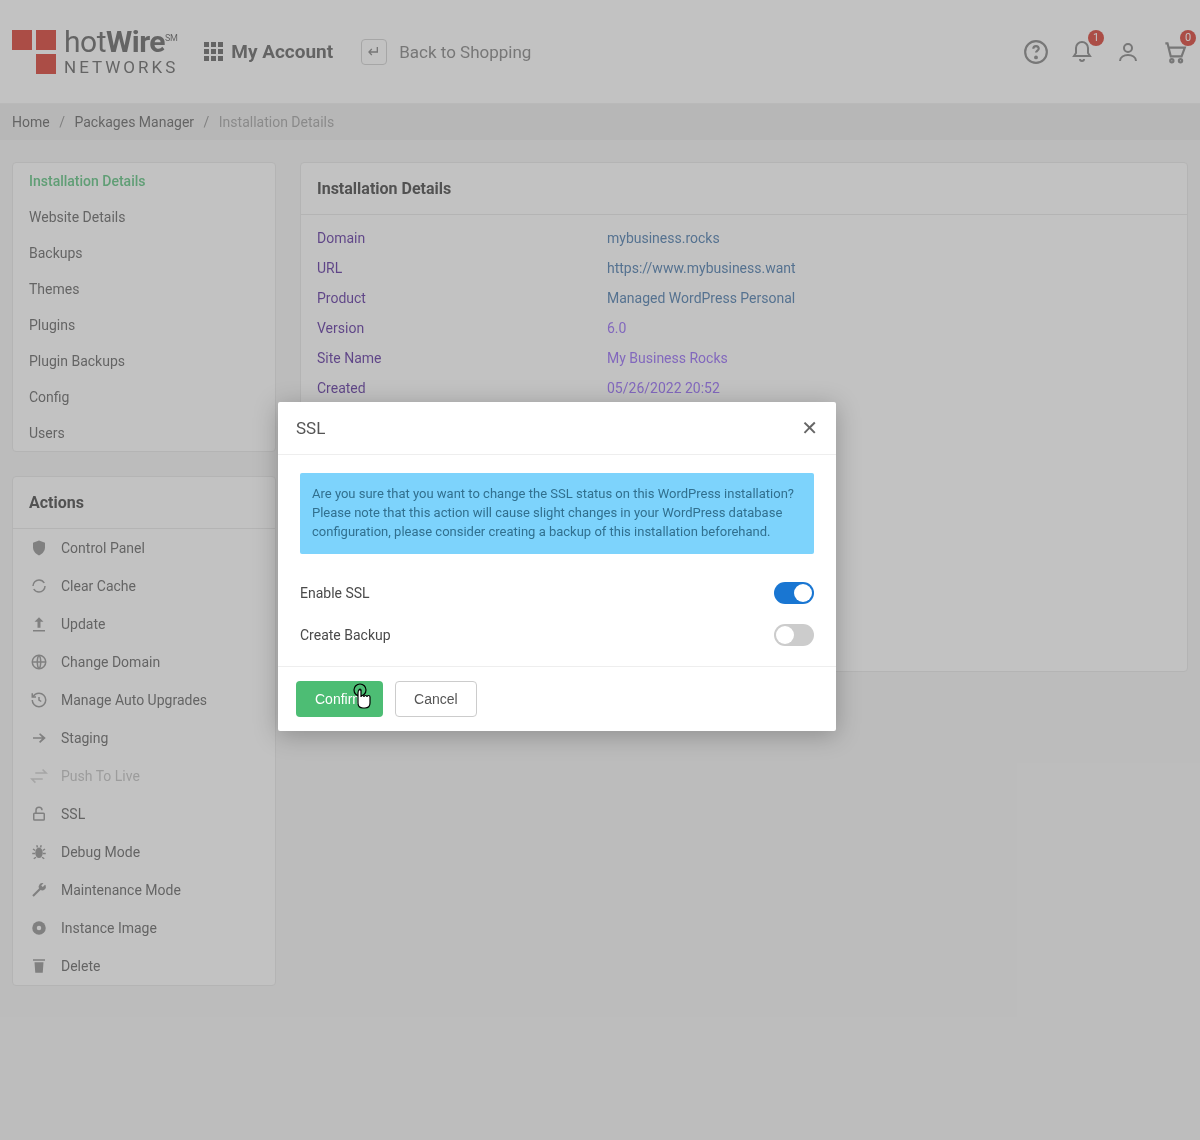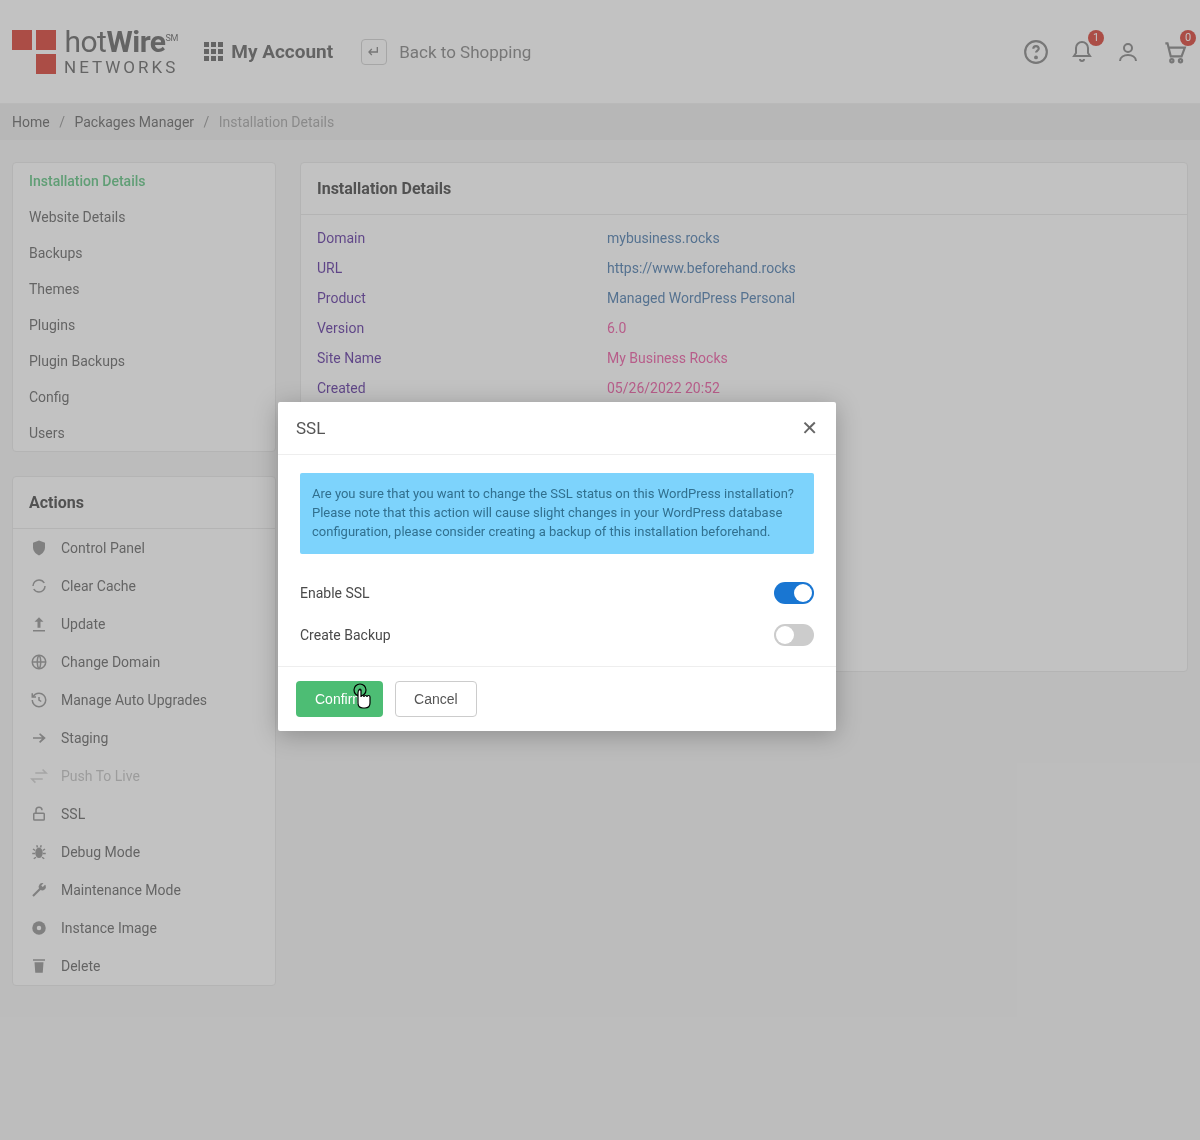--- a/index.html
+++ b/index.html
@@ -15,21 +15,20 @@
   }
 
   
   .topbar {
     background: #fff;
     height: 104px;
     display: flex;
     align-items: center;
     padding: 16px 12px;
     border-bottom: 1px solid #eee;
-    text-align: center;
   }
   .logo {
     display: flex;
     align-items: center;
     gap: 8px;
     margin-right: 26px;
   }
   .logo-mark {
     display: grid;
     grid-template-columns: 20px 20px;
@@ -107,21 +106,21 @@
   }
   .actionlist a.disabled { color:#bbb; }
   .actionlist .ico { width:20px; height:20px; display:flex; align-items:center; justify-content:center; color:#888;}
   .actionlist a.disabled .ico { color:#ccc;}
 
   .main { flex:1; }
   .main .panel { padding-bottom: 260px;}
   .details { padding: 8px 0;}
   .row { display:flex; padding: 7px 16px; font-size:14px;}
   .row .k { width: 290px; color:#4c1d95;}
-  .row .v { color:#ec4899; }
+  .row .v { color:#8b5cf6; }
   .row .v.link { color:#3a6ea5; }
 
   
   .scrim {
     position:absolute; inset:0; background:rgba(120,120,120,0.45);
   }
   .modal {
     position:absolute; left:278px; top:402px; width:558px;
     background:#fff; border-radius:2px; box-shadow:0 4px 24px rgba(0,0,0,0.25);
   }
@@ -361,21 +360,21 @@
   <div class="main">
     <div class="panel">
       <div class="panel-h">Installation Details</div>
       <div class="details">
         <div class="row">
             <div class="k">Domain</div>
             <div class="v link">mybusiness.rocks</div>
           </div>
         <div class="row">
             <div class="k">URL</div>
-            <div class="v link">https://www.beforehand.rocks</div>
+            <div class="v link">https://www.mybusiness.want</div>
           </div>
         <div class="row">
             <div class="k">Product</div>
             <div class="v link">Managed WordPress Personal</div>
           </div>
         <div class="row">
             <div class="k">Version</div>
             <div class="v">6.0</div>
           </div>
         <div class="row">

